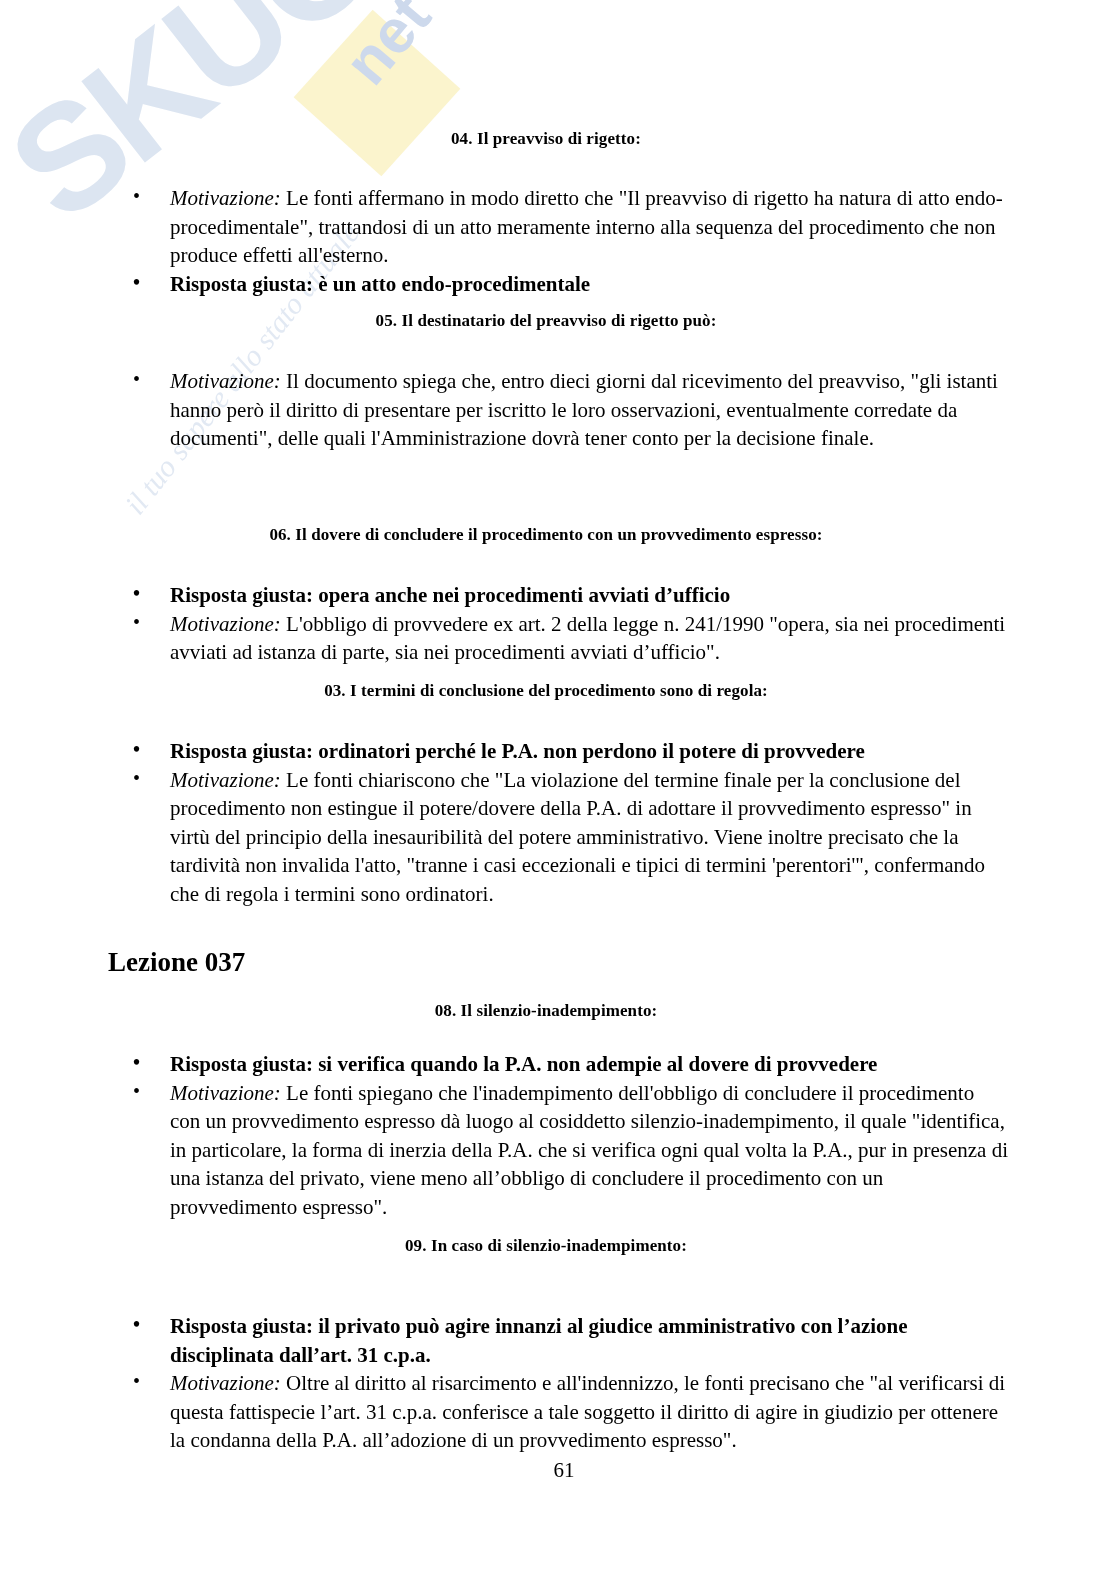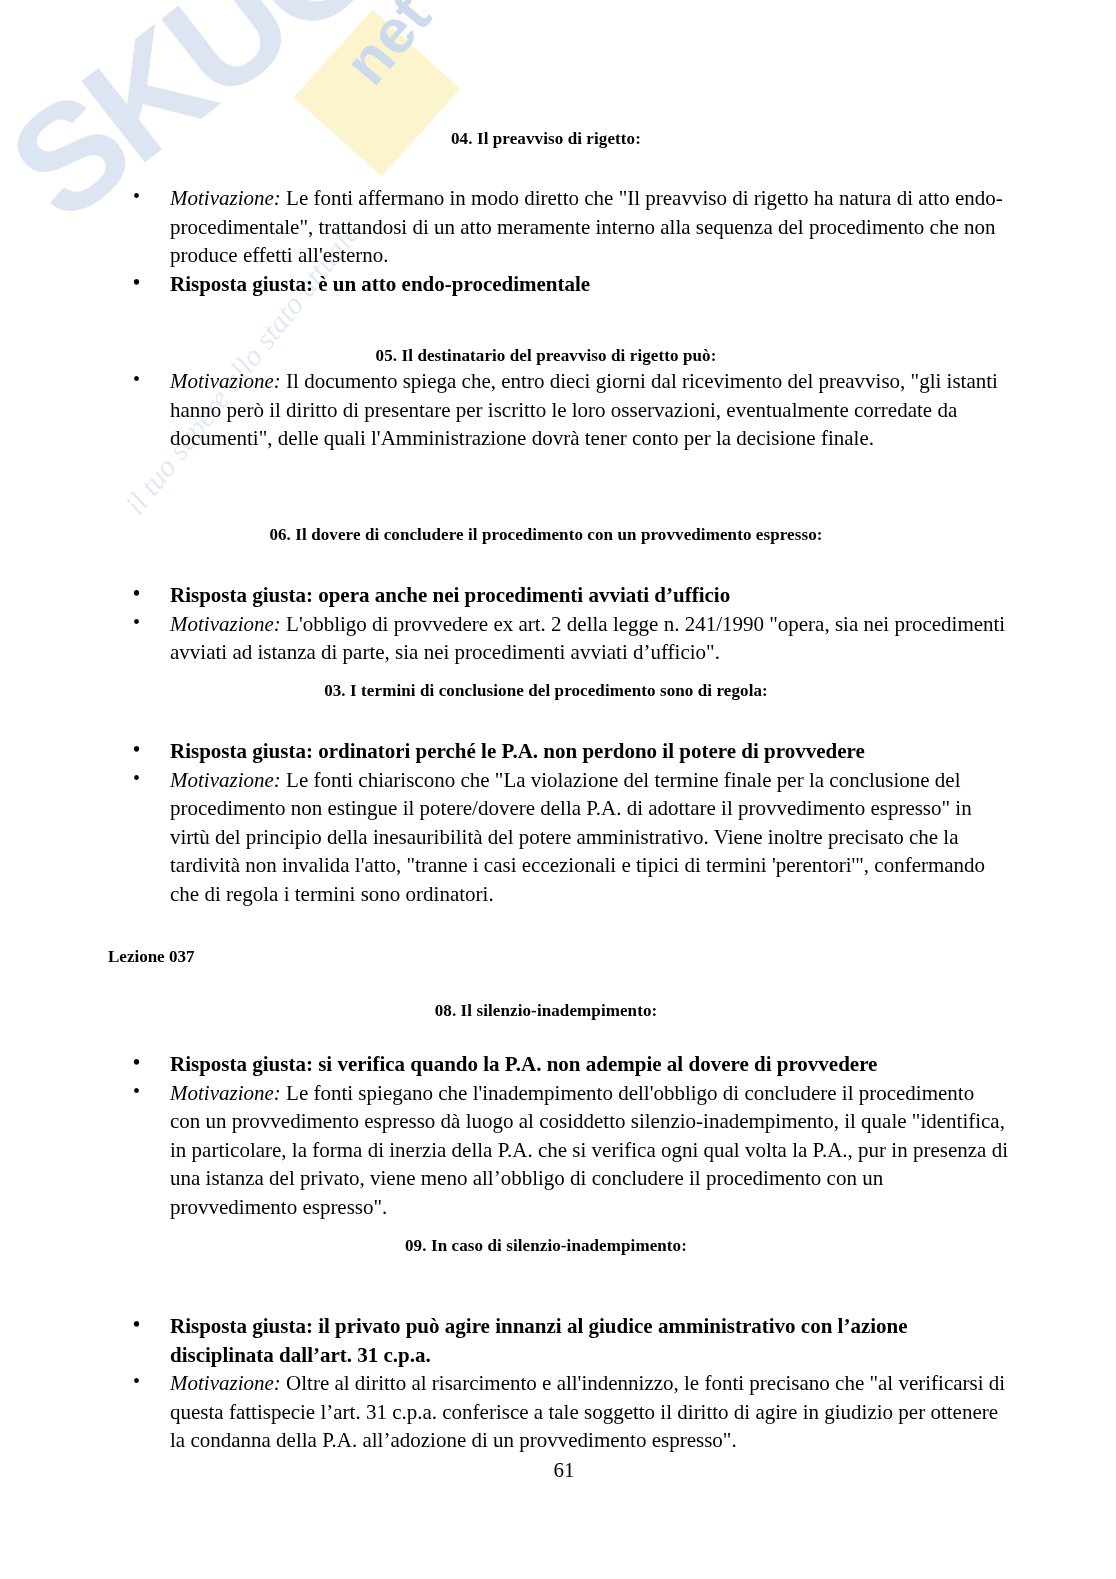--- a/index.html
+++ b/index.html
@@ -86,21 +86,21 @@
     font-size: 17px;
     font-weight: bold;
     line-height: 1.25;
     letter-spacing: 0.1px;
     text-align: center;
   }
   .lezione {
     position: absolute;
     left: 108px;
     width: 900px;
-    font-size: 17px;
+    font-size: 27px;
     font-weight: bold;
     line-height: 1.25;
   }
   .bullets {
     position: absolute;
     left: 108px;
     width: 900px;
   }
   .bullet {
     position: relative;
@@ -144,21 +144,21 @@
   </div>
 
   <div class="content">
 
     <div class="q-heading" style="top:128px;">04. Il preavviso di rigetto:</div>
     <div class="bullets" style="top:184px;">
       <p class="bullet"><span class="lbl-italic">Motivazione:</span><span> Le fonti affermano in modo diretto che "Il preavviso di rigetto ha natura di atto endo-procedimentale", trattandosi di un atto meramente interno alla sequenza del procedimento che non produce effetti all'esterno.</span></p>
       <p class="bullet answer">Risposta giusta: è un atto endo-procedimentale</p>
     </div>
 
-    <div class="q-heading" style="top:310px;margin-top:35px;">05. Il destinatario del preavviso di rigetto può:</div>
+    <div class="q-heading" style="top:310px;">05. Il destinatario del preavviso di rigetto può:</div>
     <div class="bullets" style="top:367px;">
       <p class="bullet"><span class="lbl-italic">Motivazione:</span><span> Il documento spiega che, entro dieci giorni dal ricevimento del preavviso, "gli istanti hanno però il diritto di presentare per iscritto le loro osservazioni, eventualmente corredate da documenti", delle quali l'Amministrazione dovrà tener conto per la decisione finale.</span></p>
     </div>
 
     <div class="q-heading" style="top:524px;">06. Il dovere di concludere il procedimento con un provvedimento espresso:</div>
     <div class="bullets" style="top:581px;">
       <p class="bullet answer">Risposta giusta: opera anche nei procedimenti avviati d’ufficio</p>
       <p class="bullet"><span class="lbl-italic">Motivazione:</span><span> L'obbligo di provvedere ex art. 2 della legge n. 241/1990 "opera, sia nei procedimenti avviati ad istanza di parte, sia nei procedimenti avviati d’ufficio".</span></p>
     </div>
 

